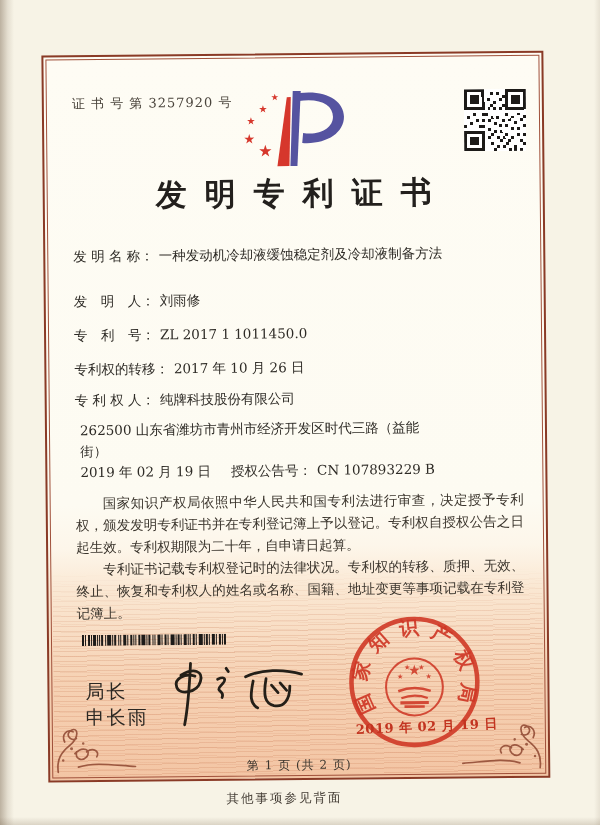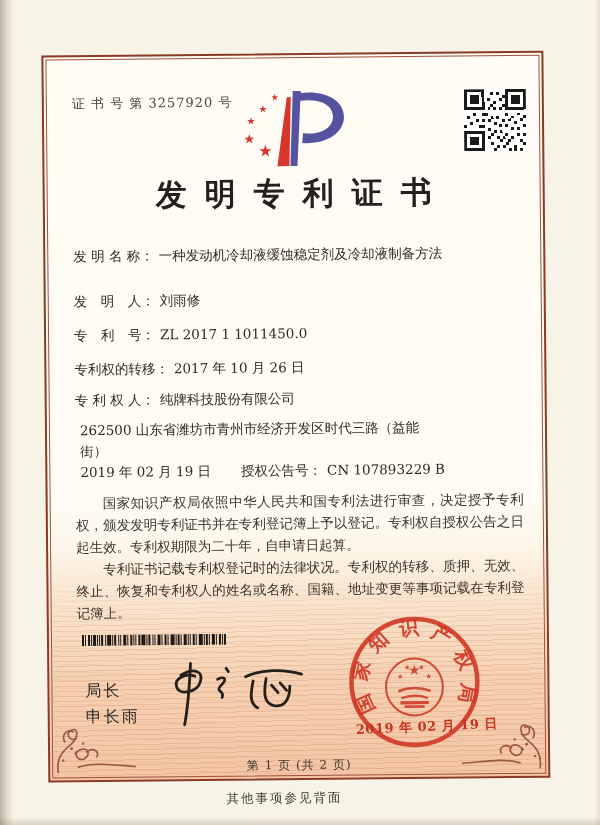--- a/index.html
+++ b/index.html
@@ -54,29 +54,29 @@
   .frow{display:flex;line-height:21px;}
   .frow .lbl{flex:0 0 auto;white-space:pre;}
   .frow .val{margin-left:5px;}
   .r1{margin-bottom:24px;}
   .r2{margin-bottom:13px;}
   .r3{margin-bottom:13px;}
   .r4{margin-bottom:10px;}
   .r5{margin-bottom:9px;}
   .r6{margin-bottom:0;}
   .addr-val{max-width:352px;}
-  .pair2{margin-left:30px;}
+  .pair2{margin-left:20px;}
 
   .paras{position:absolute;left:28px;right:22px;top:435px;
     font-size:13.5px;line-height:22px;color:#3a342c;text-align:justify;}
   .paras p{margin:0;text-indent:2em;}
 
   .barcode{position:absolute;left:33px;top:578px;width:146px;height:11px;}
 
-  .officer{position:absolute;left:36px;top:621px;font-size:16px;color:#2c2823;line-height:26px;letter-spacing:2px;}
+  .officer{position:absolute;left:36px;top:621px;font-size:19px;color:#2c2823;line-height:26px;letter-spacing:2px;}
 
   .signature{position:absolute;left:112px;top:604px;width:162px;height:70px;}
 
   .seal{position:absolute;left:297px;top:560px;width:136px;height:136px;}
   .seal-date{position:absolute;left:306px;top:664px;font-size:13px;color:#c23420;
     letter-spacing:.5px;transform:rotate(-2deg);font-weight:700;white-space:nowrap;}
 
   .page-num{position:absolute;left:0;right:0;top:702px;text-align:center;
     font-size:12px;color:#3c362e;letter-spacing:1px;}
 

